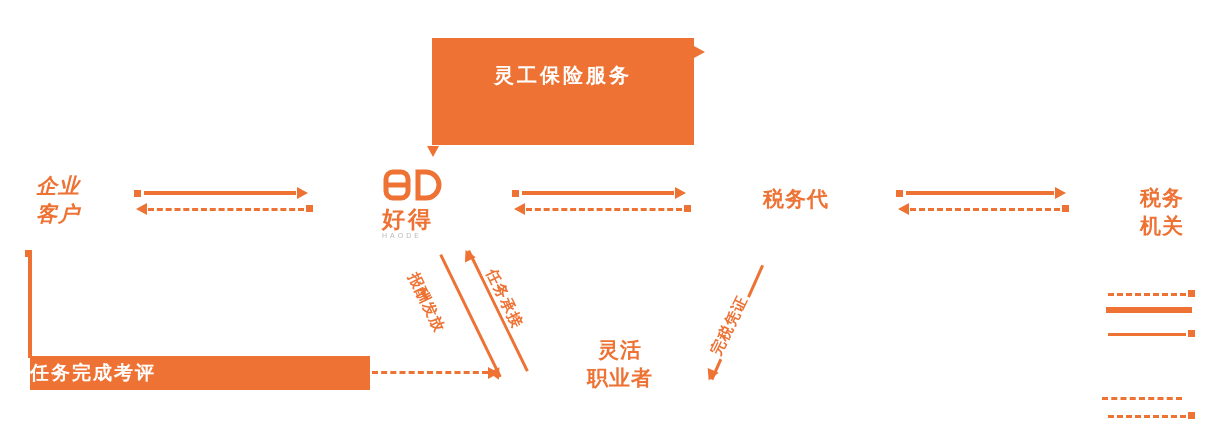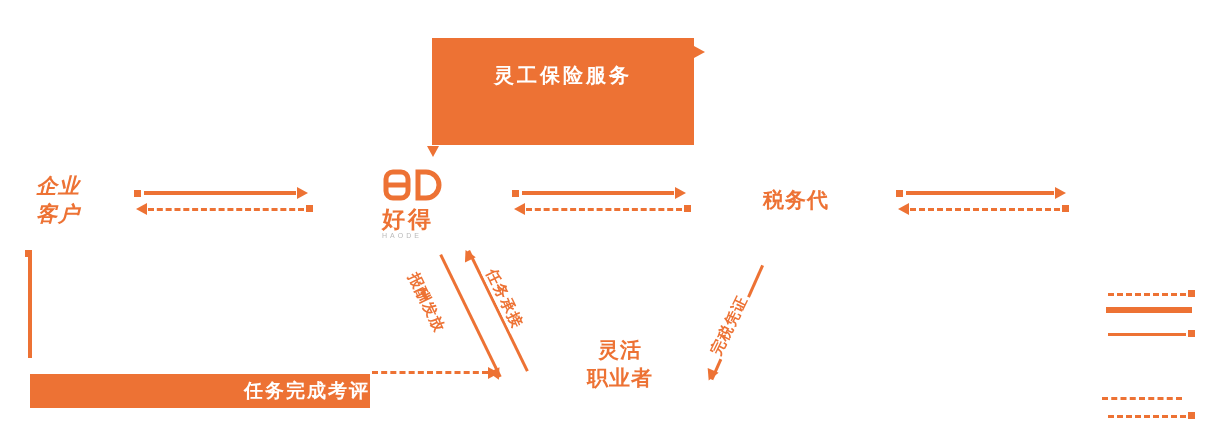--- a/index.html
+++ b/index.html
@@ -3,27 +3,27 @@
 <meta charset="utf-8">
 <style>
   html,body{margin:0;padding:0;background:#fff;}
   .canvas{
     position:relative;width:1209px;height:434px;background:#fff;overflow:hidden;
     font-family:"Liberation Sans","DejaVu Sans",sans-serif;
     --accent:#ED7234;
   }
   .node{position:absolute;color:var(--accent);font-weight:bold;font-size:21px;line-height:28px;text-align:center;letter-spacing:1px;}
   .node span{display:block;}
-  .node.tall{line-height:31px;}
+  .node.tall{line-height:31px;font-family:Liberation Serif, serif;}
   .bigbox{position:absolute;left:432px;top:38px;width:262px;height:107px;background:var(--accent);
     color:#fff;font-weight:bold;font-size:20px;letter-spacing:3px;text-align:center;
     padding-top:24px;box-sizing:border-box;}
-  .bar{position:absolute;left:30px;top:374px;width:340px;height:34px;background:var(--accent);
+  .bar{position:absolute;left:30px;top:356px;width:340px;height:34px;background:var(--accent);
     color:#fff;font-weight:bold;font-size:19px;letter-spacing:2px;
-    display:flex;align-items:center;justify-content:flex-end;}
+    display:flex;align-items:center;justify-content:flex-start;}
   .hl{position:absolute;height:0;border-top:4px solid var(--accent);}
   .hl.dash{border-top:3px dashed var(--accent);}
   .hl.thick{border-top:6px solid var(--accent);}
   .hl.thin{border-top:3px solid var(--accent);}
   .vl{position:absolute;width:0;border-left:4px solid var(--accent);}
   .sq{position:absolute;width:7px;height:7px;background:var(--accent);}
   .arr{position:absolute;width:0;height:0;}
   .arr.r{border-top:6px solid transparent;border-bottom:6px solid transparent;border-left:11px solid var(--accent);}
   .arr.l{border-top:6px solid transparent;border-bottom:6px solid transparent;border-right:11px solid var(--accent);}
   .arr.d{border-left:6px solid transparent;border-right:6px solid transparent;border-top:11px solid var(--accent);}
@@ -83,20 +83,24 @@
     <span>税务代</span>
   </div>
 
   <div class="sq" style="left:896px;top:190px;"></div>
   <div class="hl" style="left:906px;top:191px;width:148px;"></div>
   <div class="arr r" style="left:1055px;top:187px;"></div>
   <div class="arr l" style="left:898px;top:203px;"></div>
   <div class="hl dash" style="left:910px;top:208px;width:150px;"></div>
   <div class="sq" style="left:1062px;top:205px;"></div>
 
+  <div class="node" style="left:1130px;top:184px;width:64px;">
+    <span>税务</span>
+    <span>机关</span>
+  </div>
 
   <div class="sq" style="left:25px;top:250px;"></div>
   <div class="vl" style="left:28px;top:254px;height:104px;"></div>
   <div class="bar">
     <span>任务完成考评</span>
   </div>
   <div class="hl dash" style="left:372px;top:371px;width:116px;"></div>
   <div class="arr r" style="left:488px;top:367px;"></div>
 
   <div class="node" style="left:582px;top:336px;width:76px;">

